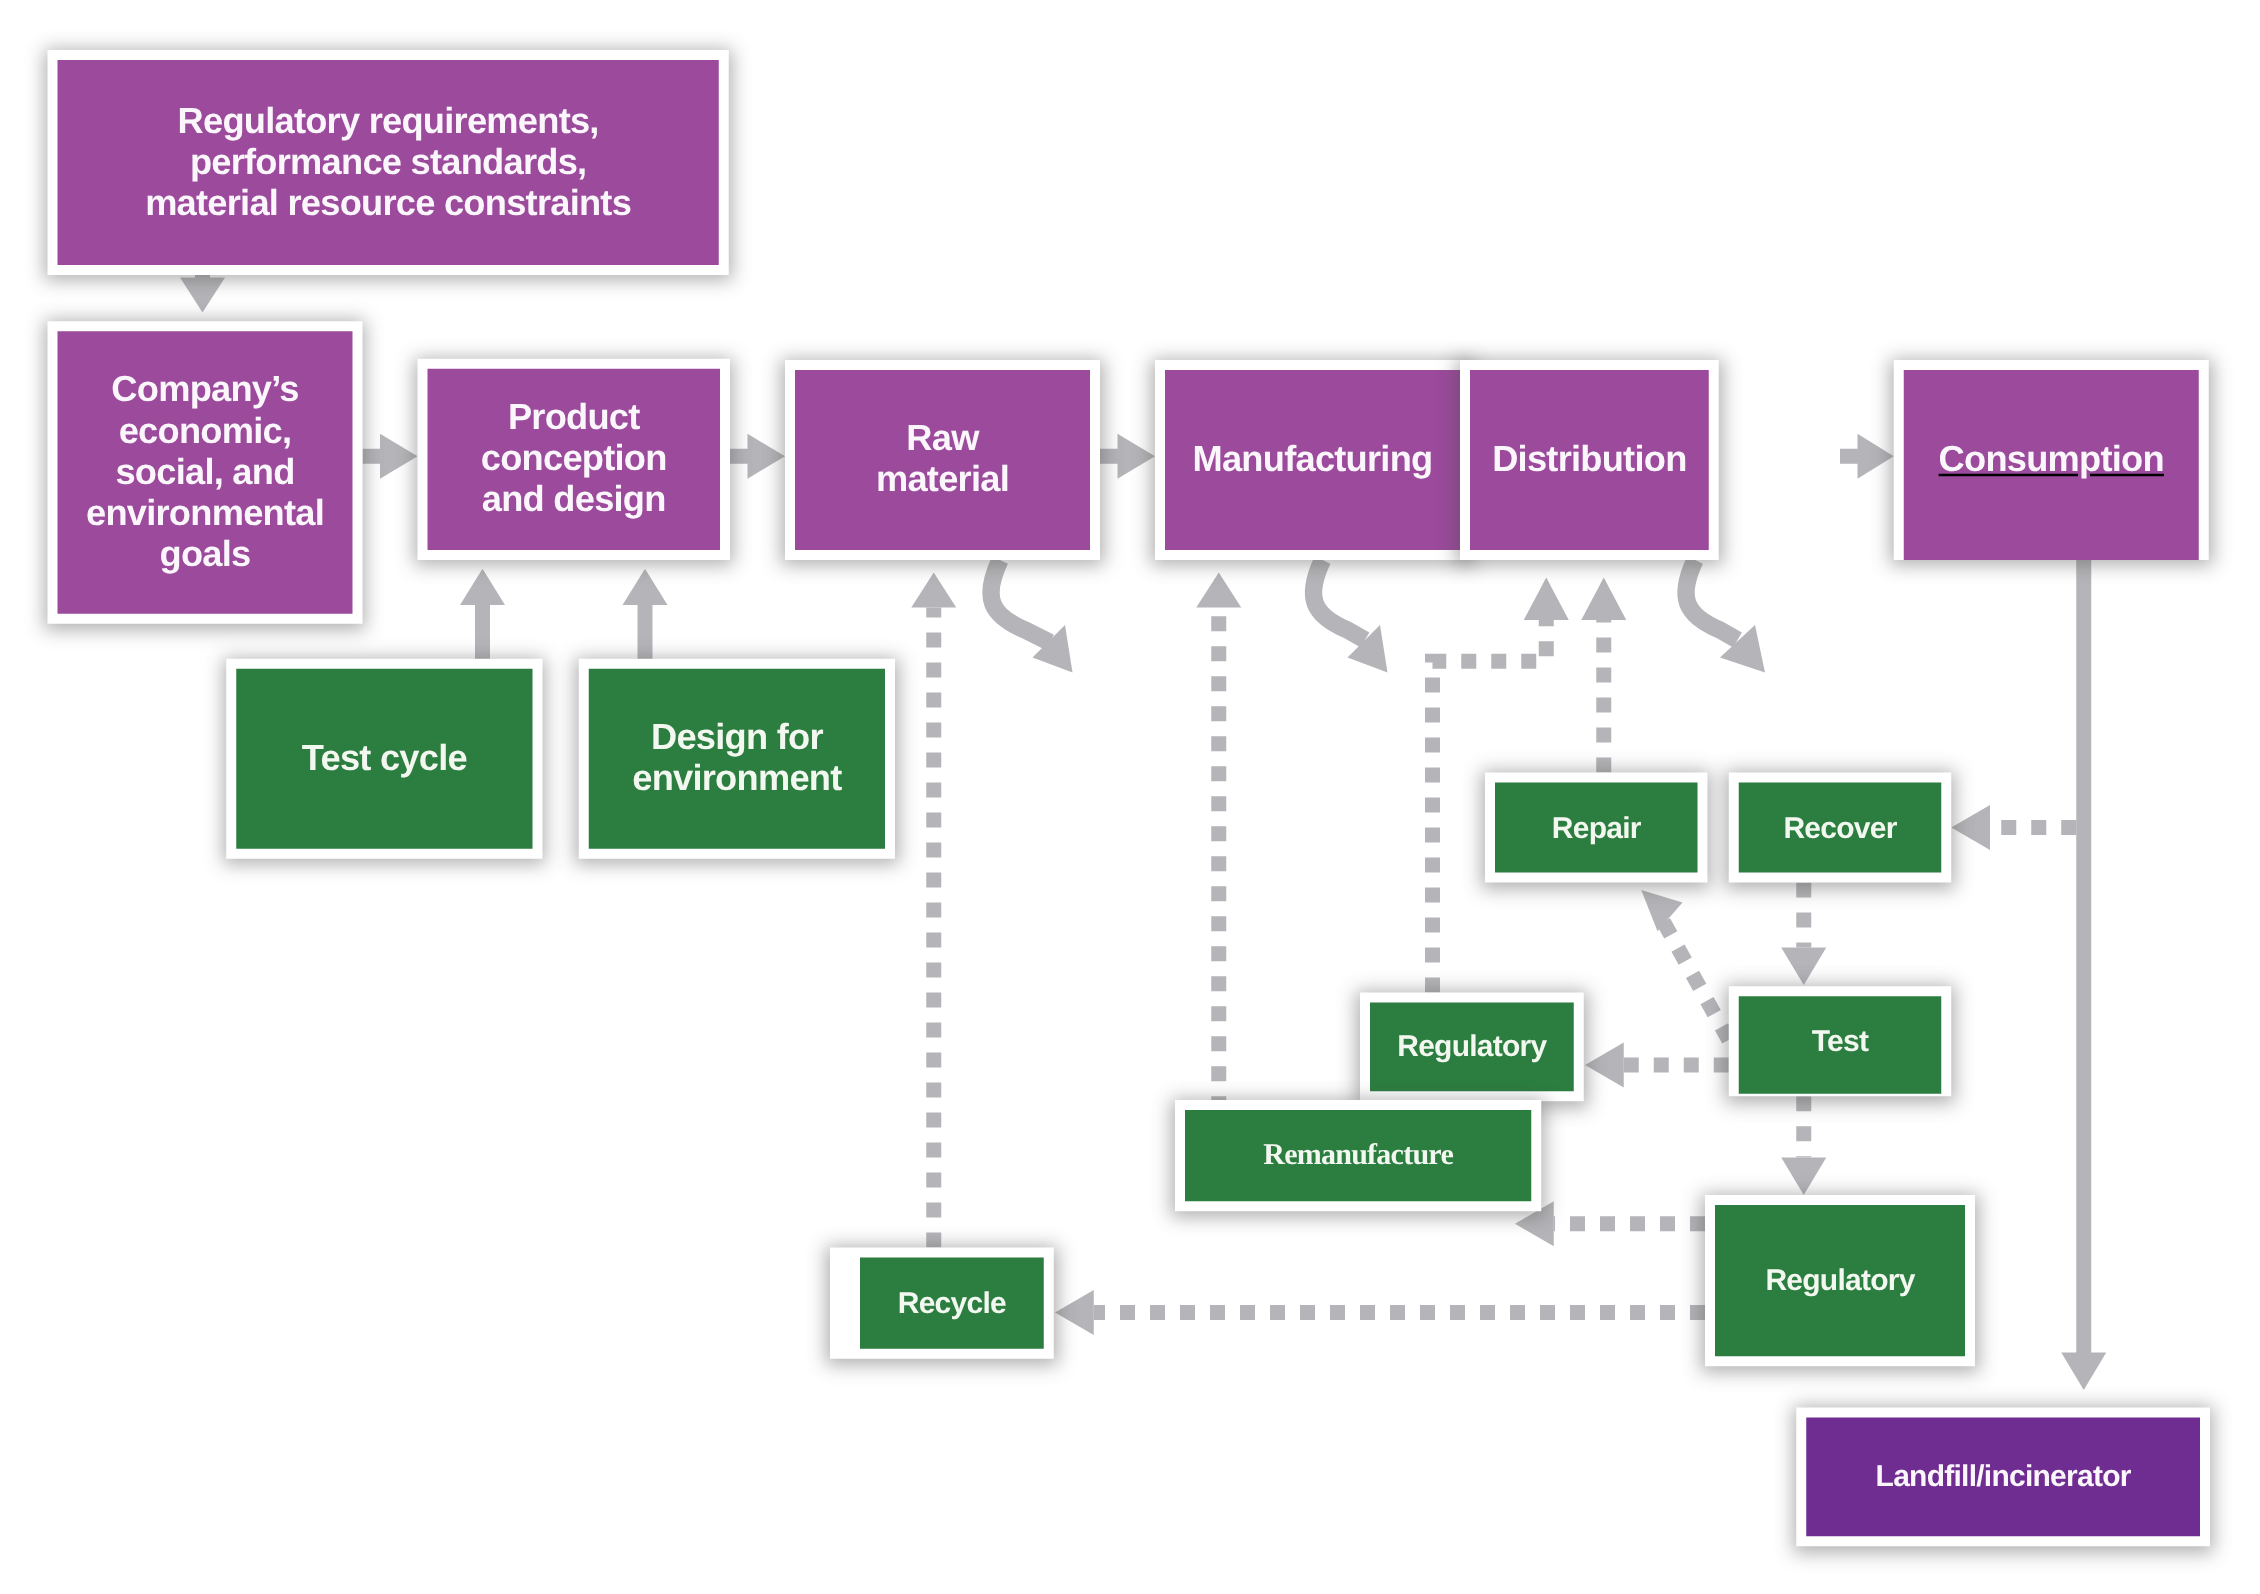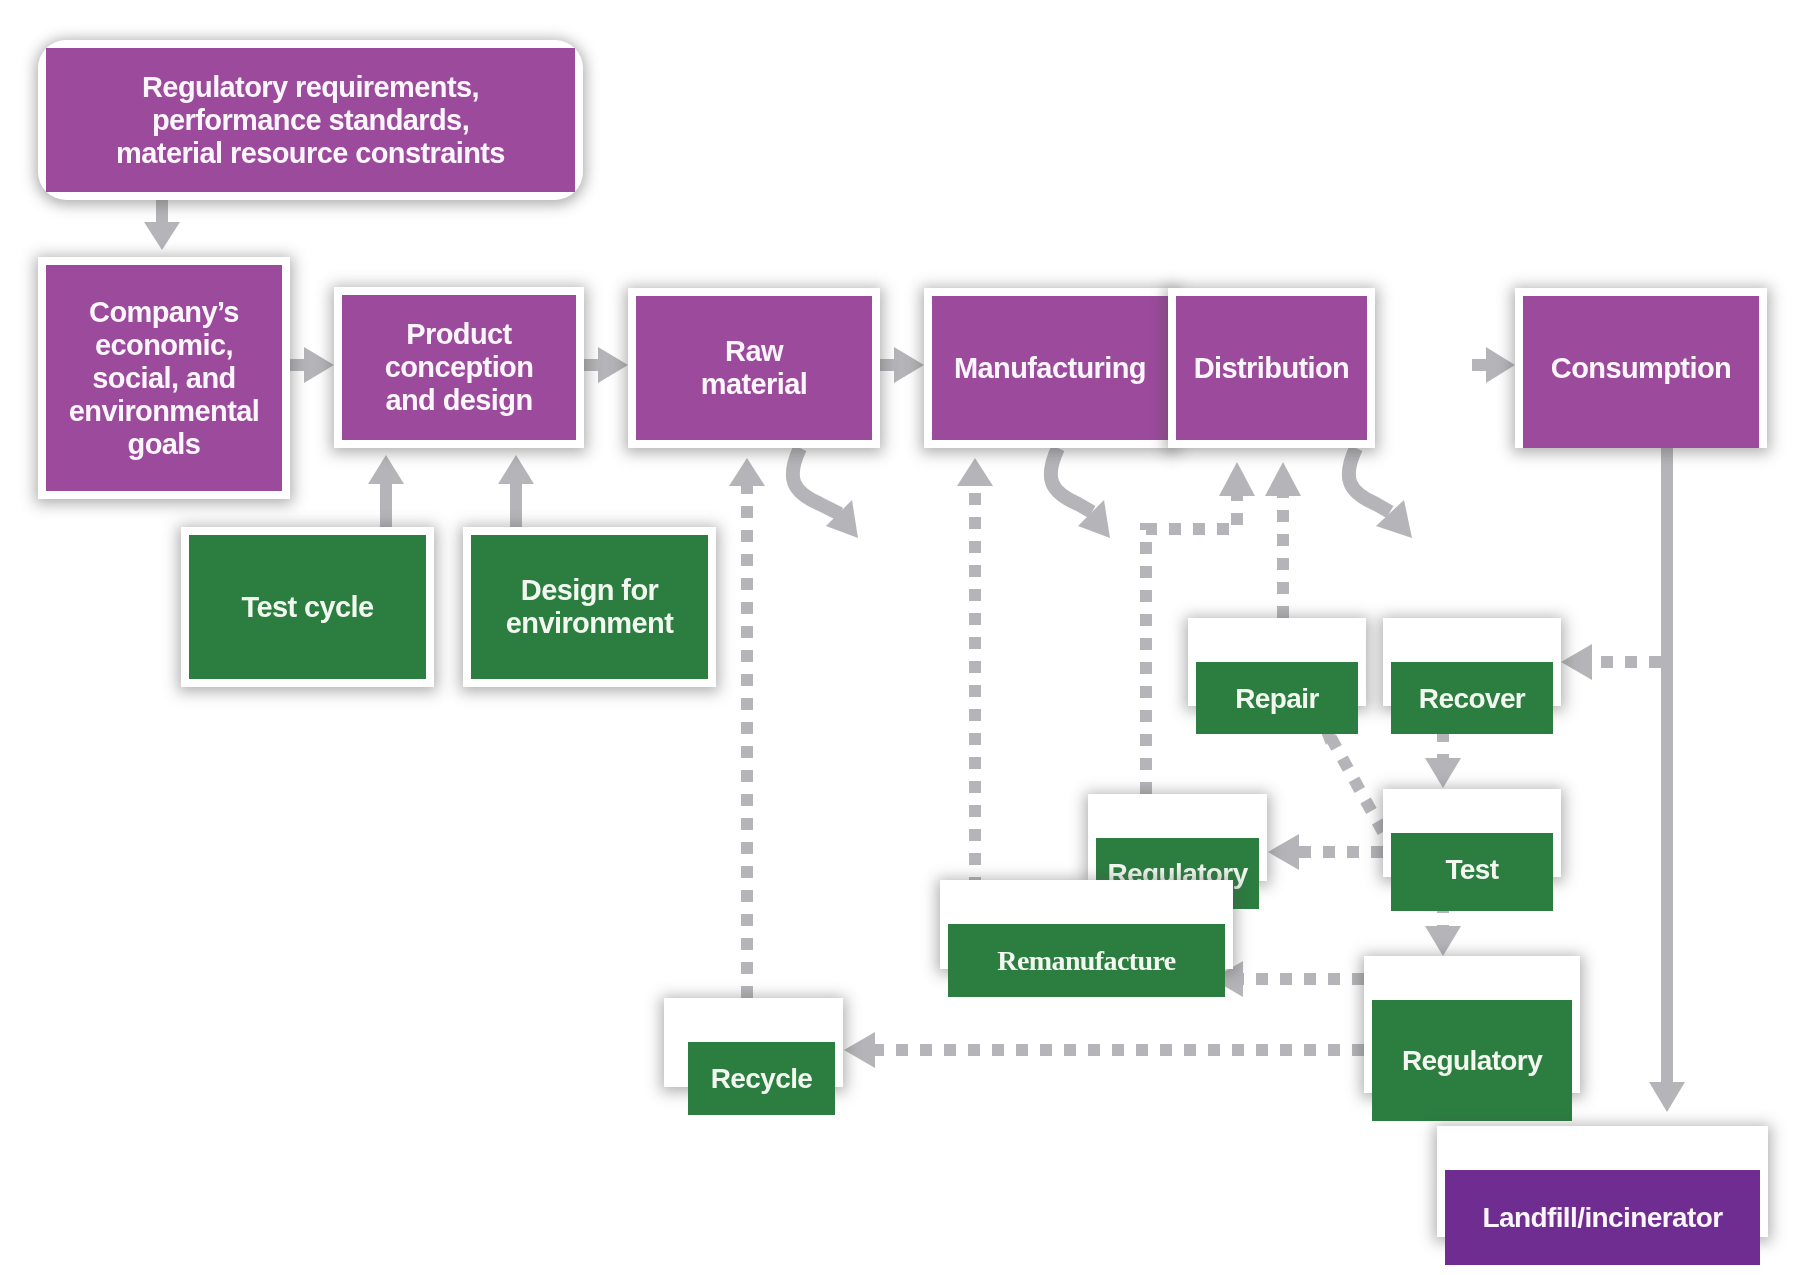--- a/index.html
+++ b/index.html
@@ -7,21 +7,21 @@
          font-family: "Liberation Sans", sans-serif; }
   #arrows { position: absolute; left: 0; top: 0; width: 1808px; height: 1275px; z-index: 1; }
   .box { position: absolute; box-sizing: border-box; background: #ffffff; padding: 8px;
          box-shadow: 0 2px 14px 3px rgba(80,80,80,0.45); z-index: 2; }
   .box .inner { width: 100%; height: 100%; display: flex; align-items: center; justify-content: center;
          text-align: center; color: #fbf6fb; font-weight: bold; letter-spacing: -0.6px; }
   .purple .inner { background: #9b4a9c; }
   .darkpurple .inner { background: #6f2c91; text-align: right; }
   .green .inner { background: #2b7d40; color: #f2f7ef; }
   .t30 { font-size: 29px; line-height: 33px; }
-  .t28 { font-size: 28px; line-height: 33px; margin-top: 36px; }
+  .t28 { font-size: 24px; line-height: 33px; }
   .inner span { white-space: pre-line; }
 </style>
 </head>
 <body>
 
 <svg id="arrows" viewBox="0 0 1808 1275" xmlns="http://www.w3.org/2000/svg">
   <g fill="#b5b5b9" stroke="none">
 
     <g>
       <rect x="156" y="200" width="12" height="26"></rect>
@@ -100,21 +100,21 @@
     <path d="M1058,448 C1044,478 1050,492 1078,504 L1092,512"></path>
     <path d="M1356,448 C1342,478 1348,492 1376,504 L1390,512"></path>
   </g>
   <g fill="#b5b5b9">
     <polygon points="826,526 858,538 852,500"></polygon>
     <polygon points="1078,526 1110,538 1104,500"></polygon>
     <polygon points="1376,526 1412,538 1404,500"></polygon>
   </g>
 </svg>
 
-<div class="box purple" style="left:38px;top:40px;width:545px;height:160px;border-radius:28px;">
+<div class="box purple" style="left:38px;top:40px;width:545px;height:180px;">
   <div class="inner t30">
       <span>Regulatory requirements,
 performance standards,
 material resource constraints</span>
     </div>
 </div>
 
 <div class="box purple" style="left:38px;top:257px;width:252px;height:242px;">
   <div class="inner t30">
       <span>Company’s
@@ -145,21 +145,21 @@
       <span>Manufacturing</span>
     </div>
 </div>
 
 <div class="box purple" style="left:1168px;top:288px;width:207px;height:160px;">
   <div class="inner t30">
       <span>Distribution</span>
     </div>
 </div>
 
-<div class="box purple" style="left:1515px;top:288px;width:252px;height:160px;">
+<div class="box purple" style="left:1515px;top:288px;width:252px;height:160px;text-decoration:underline;">
   <div class="inner t30" style="padding-bottom:8px;">
       <span>Consumption</span>
     </div>
 </div>
 
 <div class="box green" style="left:181px;top:527px;width:253px;height:160px;">
   <div class="inner t30">
       <span>Test cycle</span>
     </div>
 </div>

